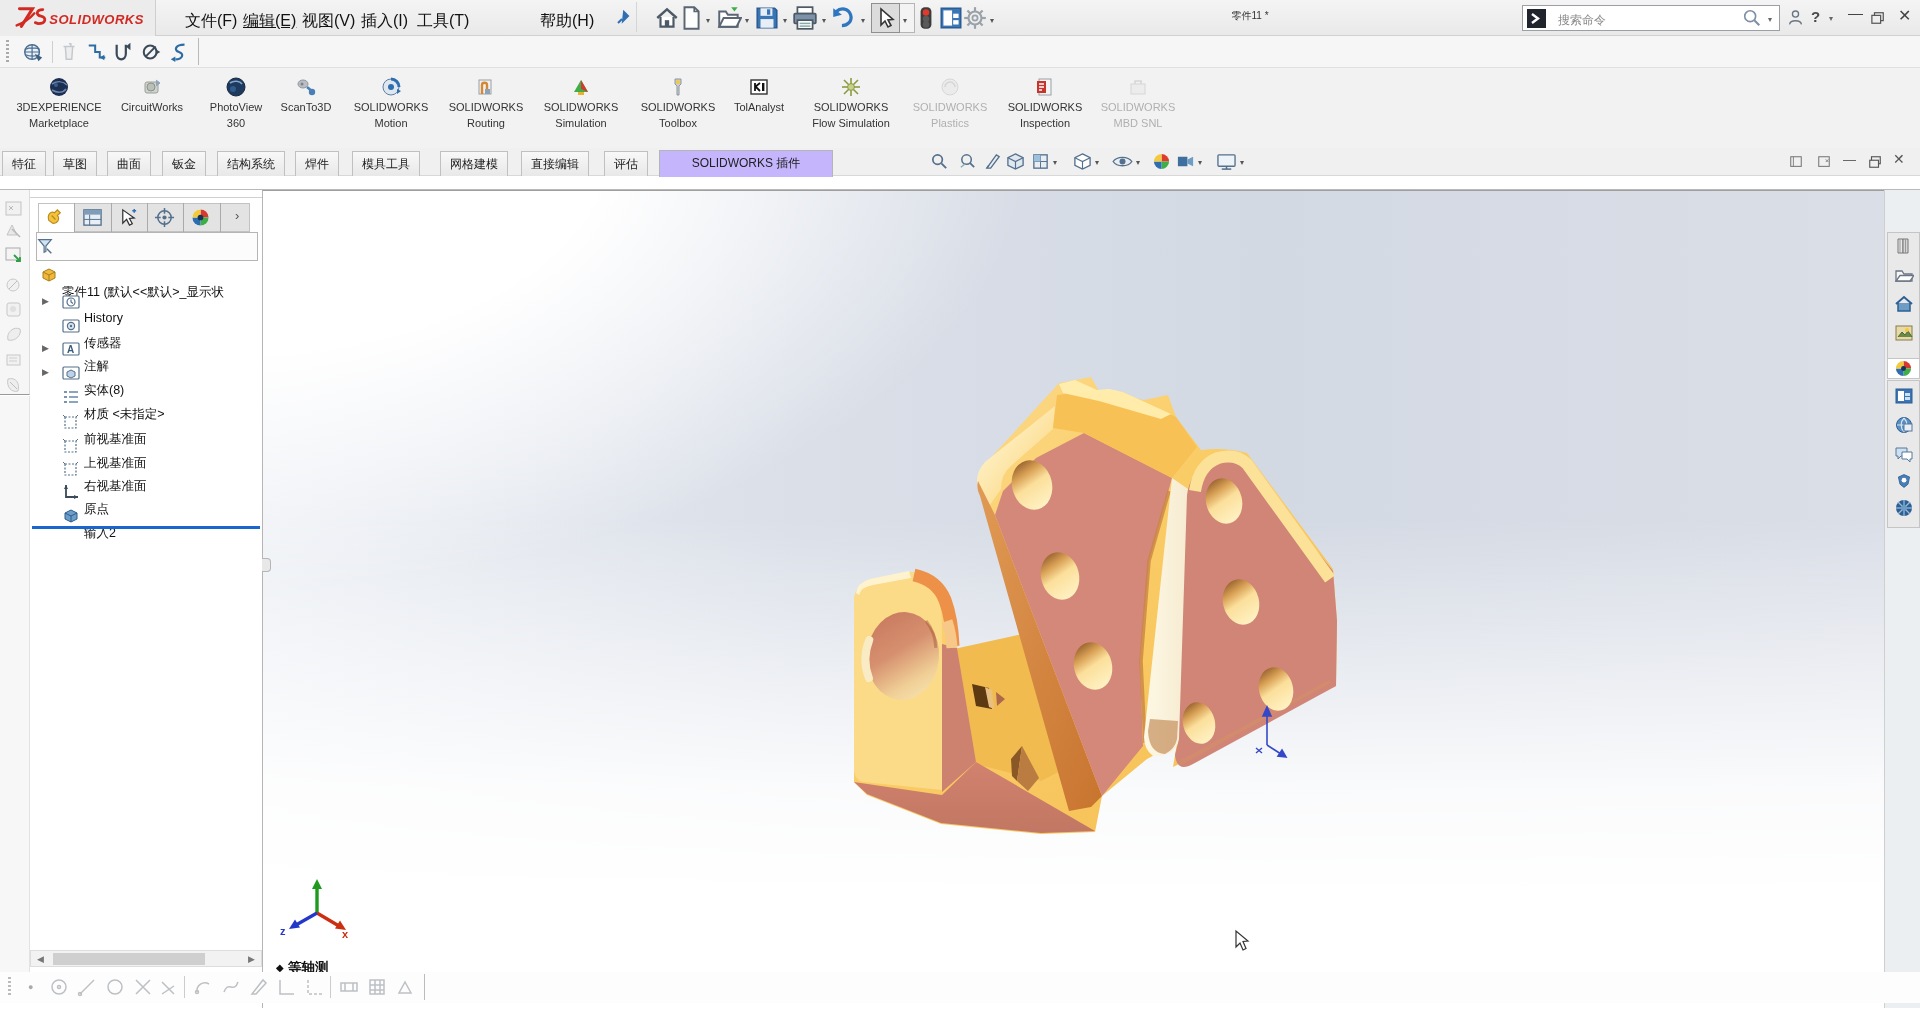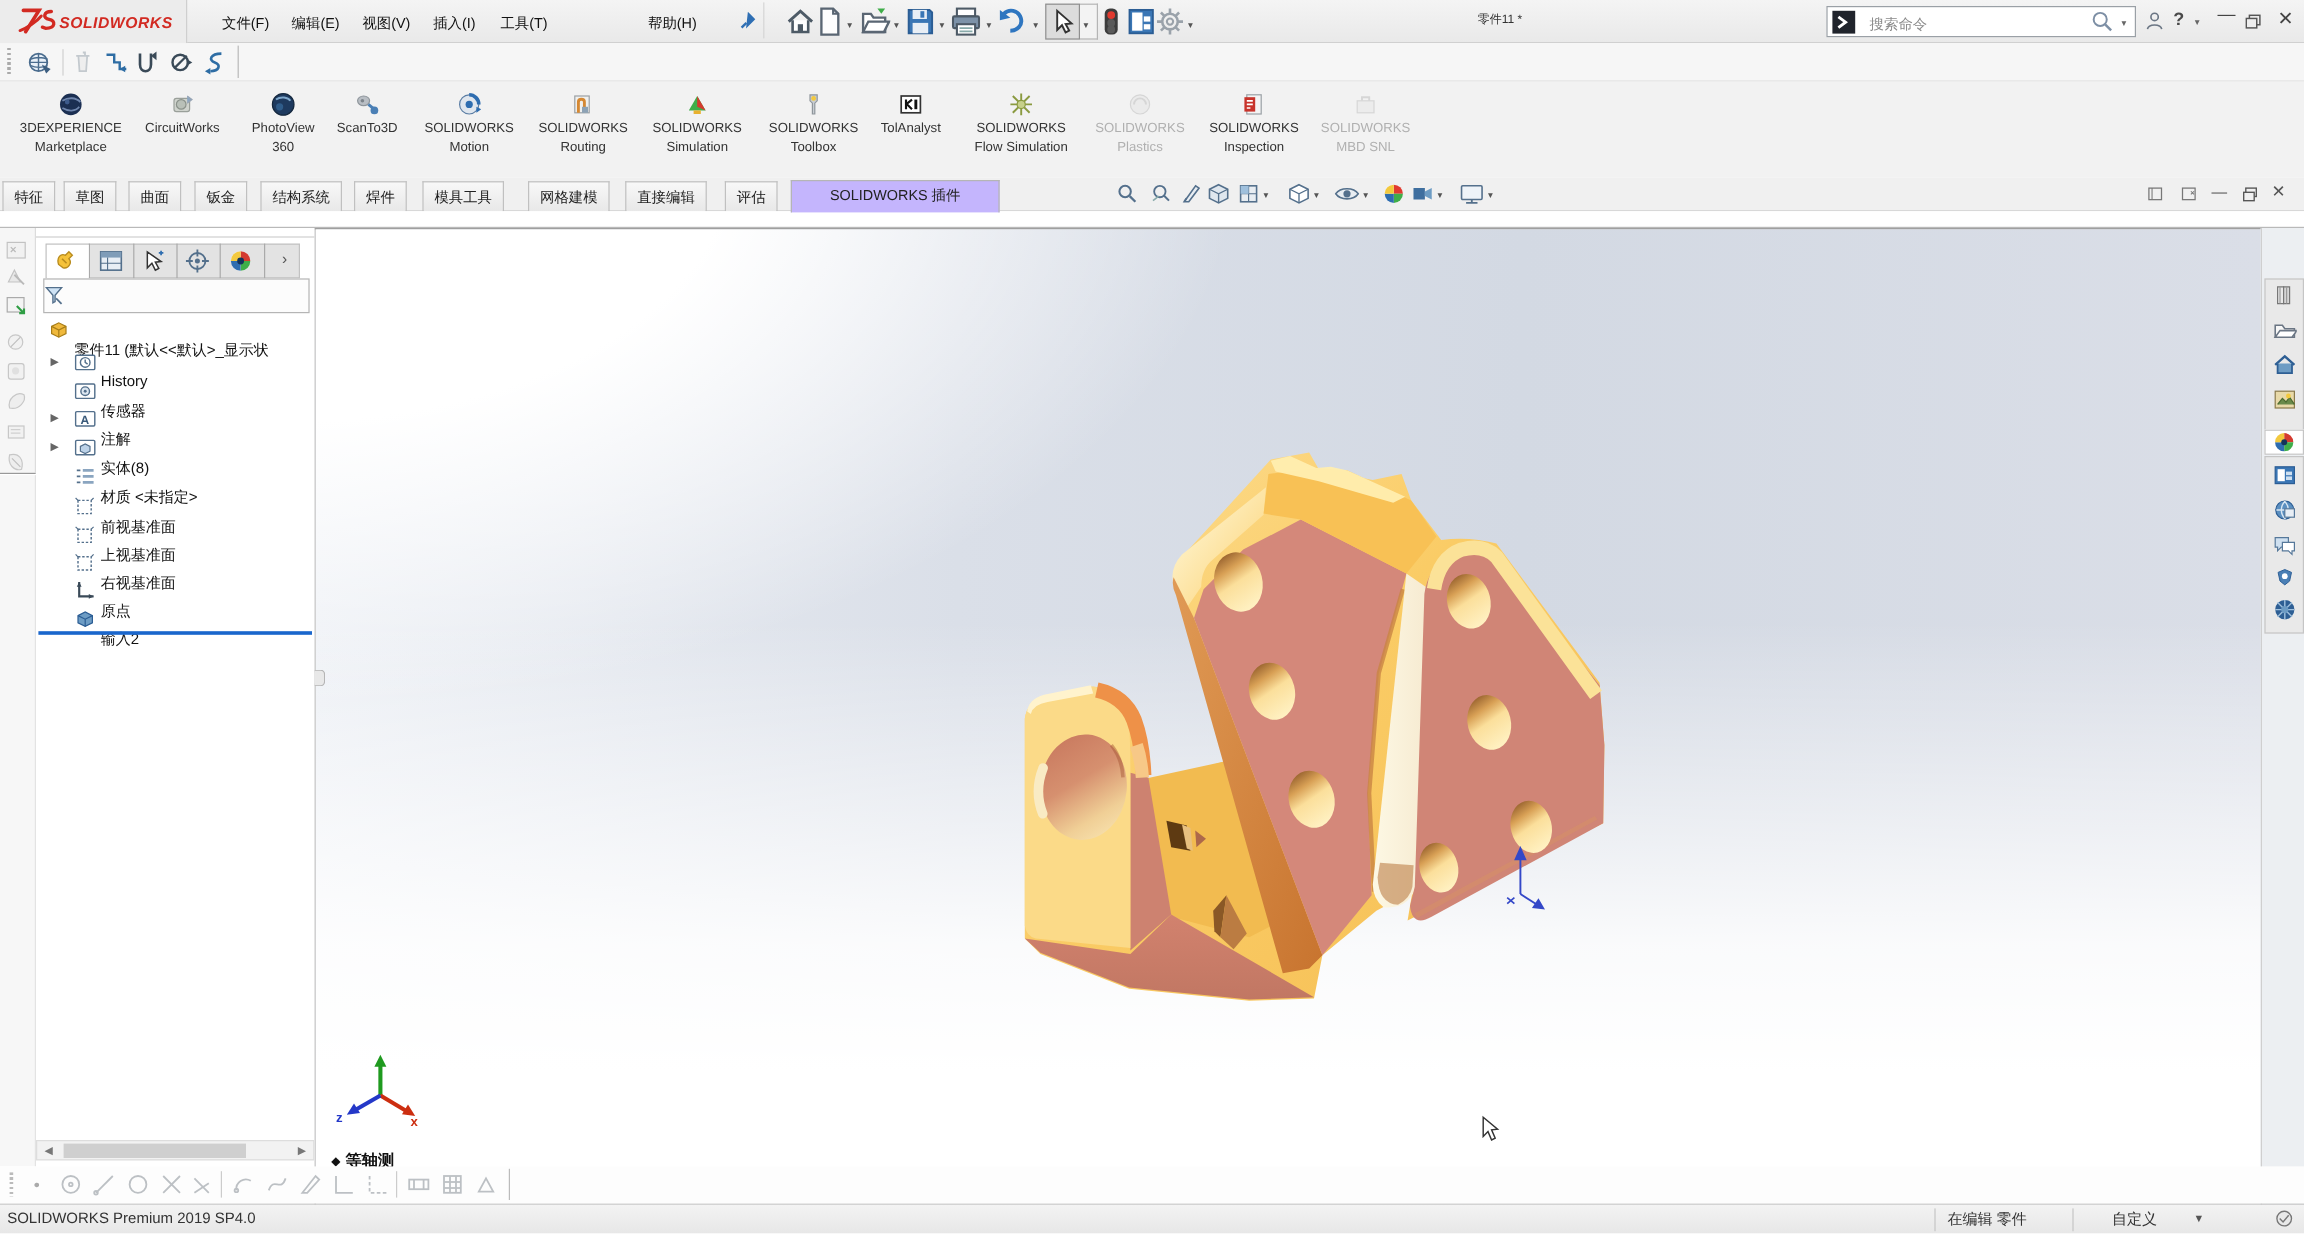--- a/index.html
+++ b/index.html
@@ -3,21 +3,21 @@
 <meta charset="utf-8">
 <style>
 * { margin:0; padding:0; box-sizing:border-box; }
 html,body { width:1920px; height:1028px; overflow:hidden; font-family:"Liberation Sans", sans-serif; }
 #app { position:relative; width:1920px; height:1028px; background:#fff; }
 .abs { position:absolute; }
 
 
 #menubar { left:0; top:0; width:1920px; height:36px; background:linear-gradient(#f4f4f4,#e9e9e9); border-bottom:1px solid #d0d0d0; }
 #logoarea { left:0; top:0; width:156px; height:36px; background:#ececec; border-right:1px solid #cfcfcf; }
-.menuitem { position:absolute; top:11px; font-size:12px; color:#111; }
+.menuitem { position:absolute; top:11px; font-size:16px; color:#111; }
 
 .qicon { position:absolute; top:5px; width:26px; height:26px; }
 .dropcaret { position:absolute; top:16px; font-size:8px; color:#555; }
 #title { left:1150px; top:9px; width:200px; text-align:center; font-size:10px; color:#333; }
 #searchbox { left:1522px; top:5px; width:258px; height:26px; background:#fff; border:1px solid #9aa0a6; }
 #searchtext { left:1558px; top:12px; font-size:12px; color:#8a8a8a; position:absolute; }
 .winbtn { position:absolute; top:8px; font-size:15px; color:#444; }
 
 
 #row2 { left:0; top:36px; width:1920px; height:32px; background:#f6f6f6; border-bottom:1px solid #e0e0e0; }
@@ -147,21 +147,21 @@
       <line x1="2" y1="12" x2="6" y2="12"></line>
         <line x1="18" y1="12" x2="22" y2="12"></line>
       <line x1="5" y1="5" x2="8" y2="8"></line>
         <line x1="16" y1="16" x2="19" y2="19"></line>
       <line x1="19" y1="5" x2="16" y2="8"></line>
         <line x1="8" y1="16" x2="5" y2="19"></line>
     </g>
   </svg>
   <span class="dropcaret" style="left:990px;">▾</span>
   <span class="menuitem" style="left:185px;">文件(F)</span>
-  <span class="menuitem" style="left:243px;">编辑(E)</span>
+  <span class="menuitem" style="left:243px;text-decoration:underline;">编辑(E)</span>
   <span class="menuitem" style="left:302px;">视图(V)</span>
   <span class="menuitem" style="left:361px;">插入(I)</span>
   <span class="menuitem" style="left:417px;">工具(T)</span>
   <span class="menuitem" style="left:476px;margin-top:28px;">窗口(W)</span>
   <span class="menuitem" style="left:540px;">帮助(H)</span>
   <div id="title" class="abs">零件11 *</div>
   <div id="searchbox" class="abs"></div>
   <div class="abs" style="left:1527px; top:9px; width:19px; height:19px; background:#20242c;"></div>
   <svg class="abs" viewBox="0 0 10 10" style="left:1529px; top:11px; width:15px; height:15px;">
       <path d="M2,2 L6,5 L2,8" fill="none" stroke="#fff" stroke-width="1.6"></path>
@@ -817,25 +817,13 @@
         <line x1="9" y1="4" x2="9" y2="18"></line>
         <line x1="14" y1="4" x2="14" y2="18"></line>
         <line x1="4" y1="9" x2="18" y2="9"></line>
         <line x1="4" y1="14" x2="18" y2="14"></line>
       </svg>
     <svg class="sk" viewBox="0 0 22 22" style="left:394px;">
         <path d="M5,17 L17,17 L11,6 Z"></path>
       </svg>
     <div style="position:absolute;left:424px;top:2px;width:1px;height:26px;background:#bbb;"></div>
   </div>
-  <div id="statusbar" class="abs">
-    <span style="position:absolute; left:6px; top:4px;">SOLIDWORKS Premium 2019 SP4.0</span>
-    <span style="position:absolute; left:1612px; top:3px; width:1px; height:19px; background:#c5c5c5;"></span>
-    <span style="position:absolute; left:1623px; top:4px;">在编辑 零件</span>
-    <span style="position:absolute; left:1727px; top:3px; width:1px; height:19px; background:#c5c5c5;"></span>
-    <span style="position:absolute; left:1760px; top:4px;">自定义</span>
-    <span style="position:absolute; left:1828px; top:6px; font-size:9px; color:#555;">▼</span>
-    <svg viewBox="0 0 16 16" style="position:absolute; left:1896px; top:4px; width:15px; height:15px;">
-        <circle cx="8" cy="8" r="6.5" fill="#e8e8e8" stroke="#777" stroke-width="1.2"></circle>
-        <path d="M4,8 l3,3 l5,-6" fill="none" stroke="#777" stroke-width="1.3"></path>
-      </svg>
-  </div>
 </div>
 
 </body></html>

